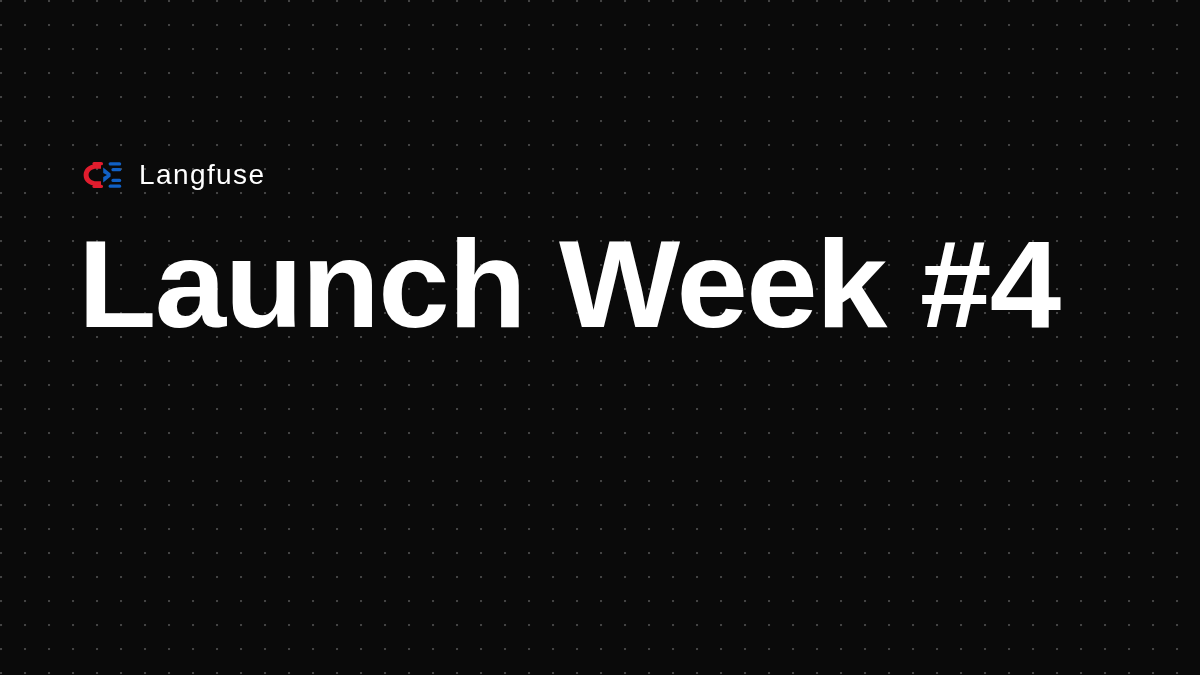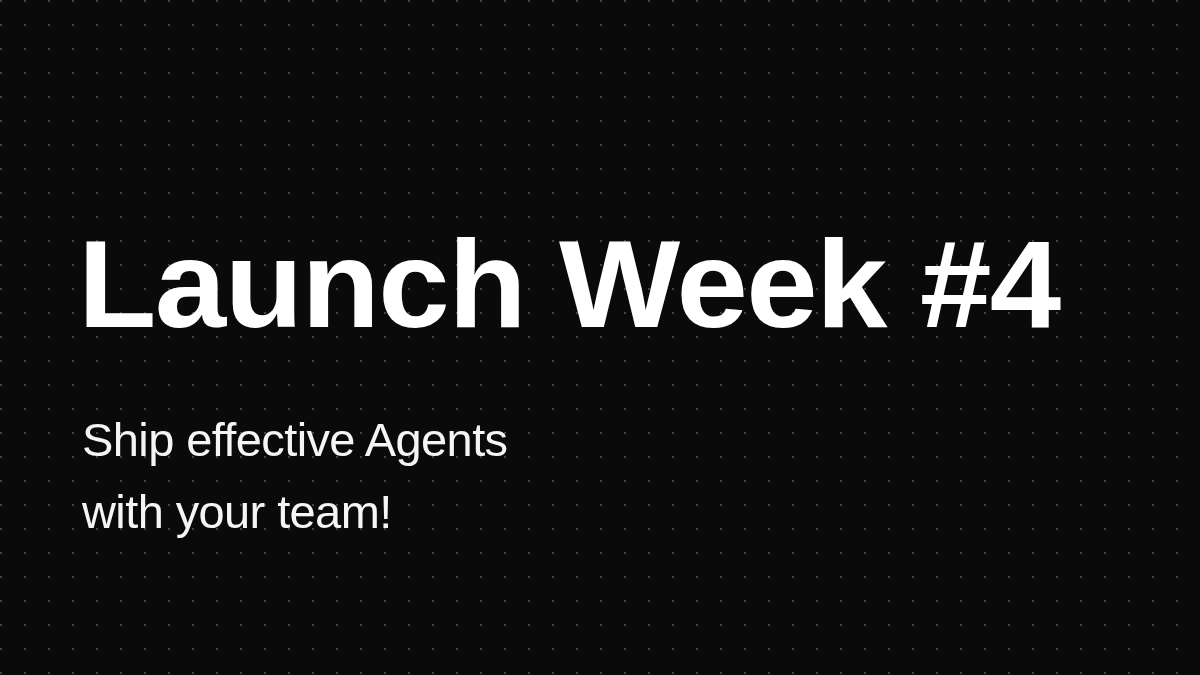--- a/index.html
+++ b/index.html
@@ -105,22 +105,35 @@
 </style>
 </head>
 <body>
 
 <div class="stage">
 
   <div class="dot-grid"></div>
 
   <div class="content">
 
+    <div class="brand">
+      <svg class="brand-mark" viewBox="0 0 40 26" aria-hidden="true">
+
+        <path d="M14.4 2.2 C7.0 2.2 1.6 6.6 1.6 13.0 C1.6 19.4 7.0 23.8 14.4 23.8 L19.0 23.8 L19.0 19.3 L14.4 19.3 C9.9 19.3 6.6 16.6 6.6 13.0 C6.6 9.4 9.9 6.7 14.4 6.7 L19.0 6.7 L19.0 2.2 Z" fill="#e11d2e"></path>
+
+        <rect x="10.4" y="0.0" width="10.6" height="3.3" rx="1.6" fill="#e11d2e"></rect>
+        <rect x="10.4" y="22.7" width="10.6" height="3.3" rx="1.6" fill="#e11d2e"></rect>
+
+        <path d="M21.2 5.6 L28.6 11.6 L28.6 14.4 L21.2 20.4 L21.2 15.1 L25.0 13.0 L21.2 10.9 Z" fill="#1160c4"></path>
+
+        <rect x="26.6" y="0.2" width="12.6" height="3.3" rx="1.6" fill="#1160c4"></rect>
+        <rect x="29.4" y="6.0" width="9.8" height="3.3" rx="1.6" fill="#1160c4"></rect>
+        <rect x="29.4" y="16.7" width="9.8" height="3.3" rx="1.6" fill="#1160c4"></rect>
+        <rect x="26.6" y="22.5" width="12.6" height="3.3" rx="1.6" fill="#1160c4"></rect>
+      </svg>
+      <span class="brand-name">Langfuse</span>
+    </div>
 
     <h1 class="headline">Launch Week #4</h1>
 
-    <p class="subtitle">
-      <span class="subtitle-line">Ship effective Agents</span>
-      <span class="subtitle-line">with your team!</span>
-    </p>
 
   </div>
 </div>
 
 </body></html>

